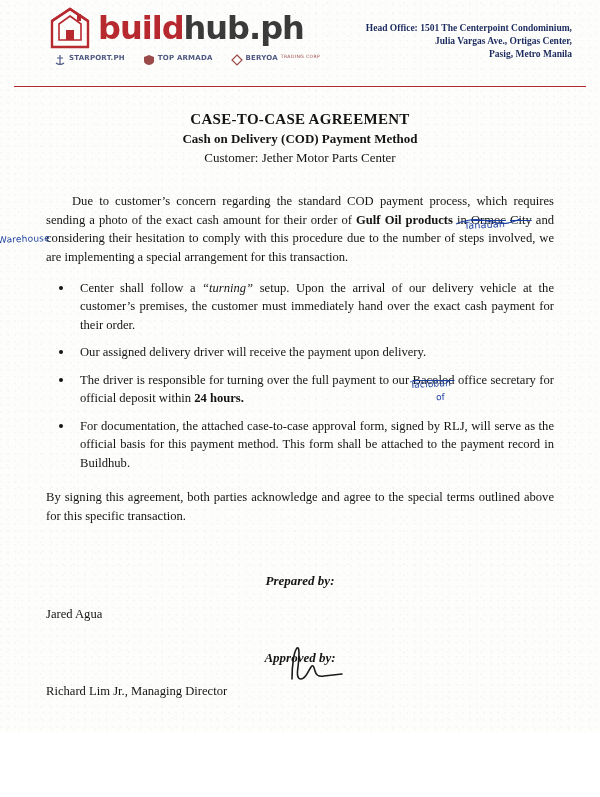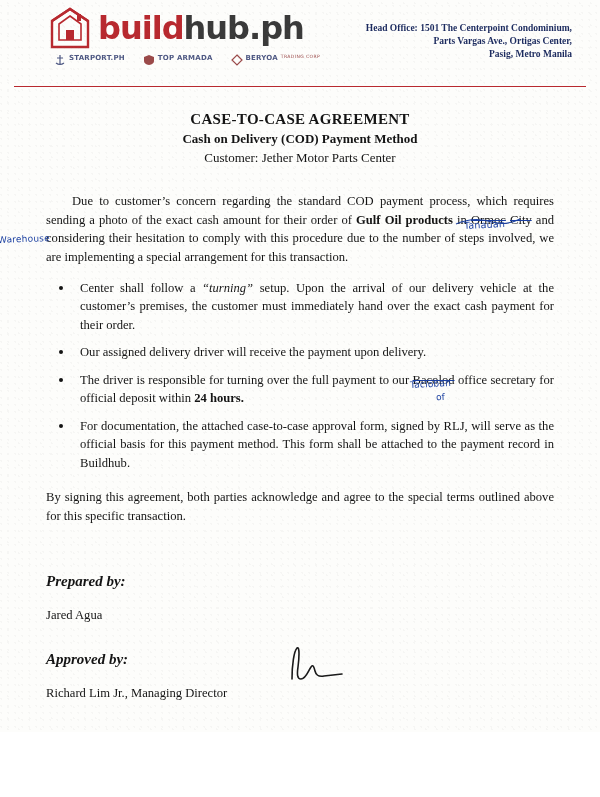--- a/index.html
+++ b/index.html
@@ -152,23 +152,24 @@
     text-decoration-color: #1a3fa0;
     text-decoration-thickness: 1px;
   }
 
   
   .sig-block {
     margin: 48px 46px 0 46px;
     position: relative;
   }
   .sig-label {
-    font-size: 15px;
+    font-size: 13px;
     font-weight: bold;
     font-style: italic;
+    text-align: center;
   }
   .sig-name {
     font-size: 12.6px;
     margin-top: 18px;
   }
   .sig-gap {
     height: 28px;
   }
   .signature-mark {
     position: absolute;
@@ -266,21 +267,21 @@
         <svg width="12" height="12" viewBox="0 0 12 12">
             <path d="M6 1 L11 6 L6 11 L1 6 Z" fill="none" stroke="#8a2b2b" stroke-width="1.2"></path>
           </svg>
         <span class="sub-logo-name">BERYOA</span>
         <span class="sub-logo-sub">TRADING CORP</span>
       </div>
     </div>
 
     <div class="address">
       <div>Head Office: 1501 The Centerpoint Condominium,</div>
-      <div>Parts Vargas Ave., Ortigas Center,</div>
+      <div>Julia Vargas Ave., Ortigas Center,</div>
       <div>Pasig, Metro Manila</div>
     </div>
   </div>
 
   <div class="title-block">
     <div class="doc-title">CASE-TO-CASE AGREEMENT</div>
     <div class="doc-sub1">Cash on Delivery (COD) Payment Method</div>
     <div class="doc-sub2">Customer: Jether Motor Parts Center</div>
   </div>
 

